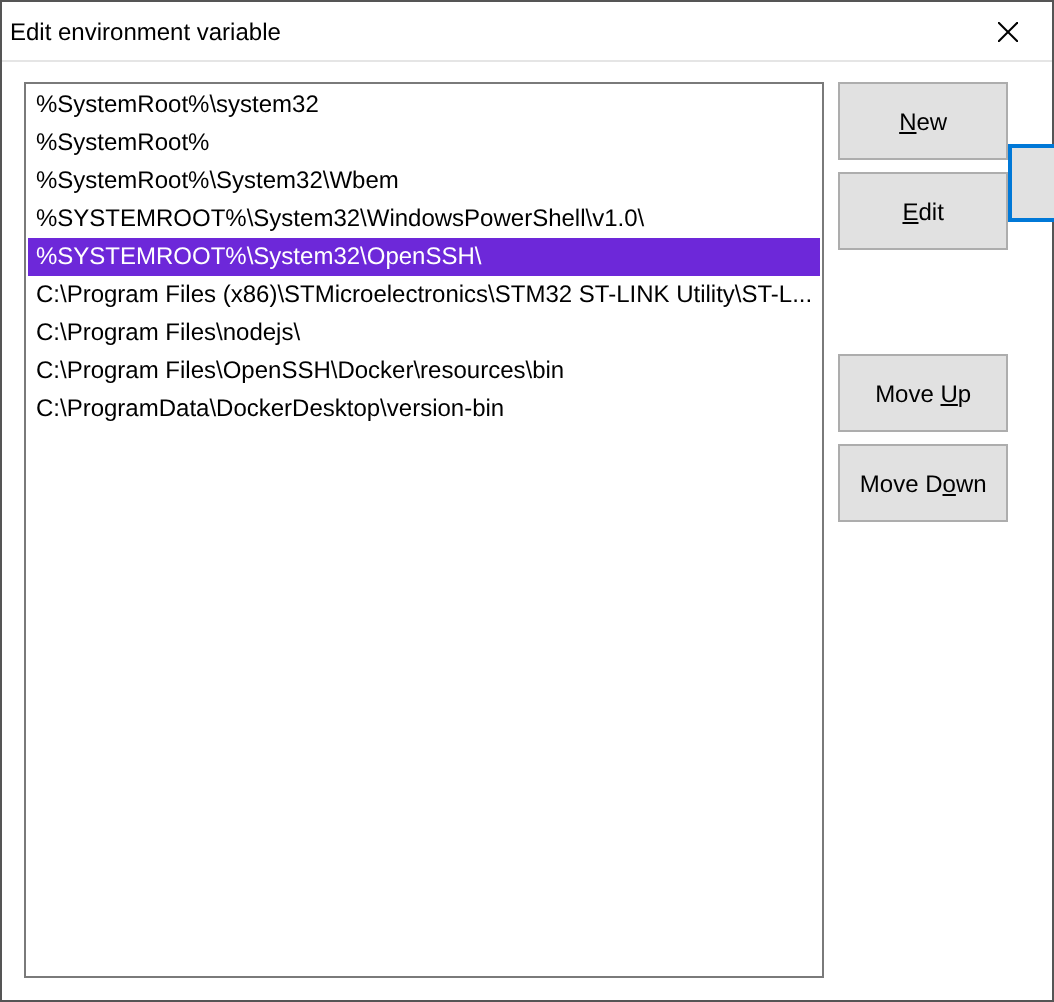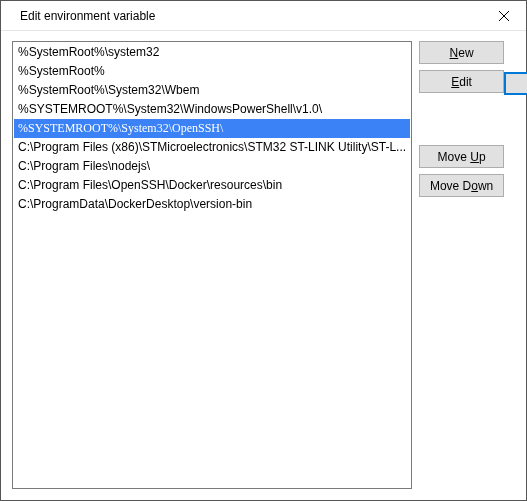--- a/index.html
+++ b/index.html
@@ -20,21 +20,21 @@
       height: 501px;
       border: 1px solid #555;
       background: #fff;
       display: flex;
       flex-direction: column;
     }
     .titlebar {
       height: 30px;
       display: flex;
       align-items: center;
-      padding: 0 0 0 19px;
+      padding: 0 0 0 4px;
       border-bottom: 1px solid #e5e5e5;
       background: #fff;
     }
     .titlebar-title {
       flex: 1;
       color: #000;
     }
     .titlebar-close {
       width: 45px;
       height: 29px;
@@ -74,33 +74,32 @@
     .list-item {
       padding: 1px 4px;
       line-height: 17px;
       white-space: nowrap;
       overflow: hidden;
       text-overflow: ellipsis;
       color: #000;
       cursor: default;
     }
     .list-item.selected {
-      background: #3b82f6;
+      background: #6d28d9;
       color: #fff;
-      font-family: Liberation Serif, serif;
     }
     .sidebar {
       width: 85px;
       display: flex;
       flex-direction: column;
       gap: 6px;
     }
     .sidebar .spacer-lg { height: 40px; }
     .btn {
-      height: 23px;
+      height: 39px;
       border: 1px solid #adadad;
       background: #e1e1e1;
       display: flex;
       align-items: center;
       justify-content: center;
       cursor: pointer;
       color: #000;
       user-select: none;
     }
     .btn.default {

